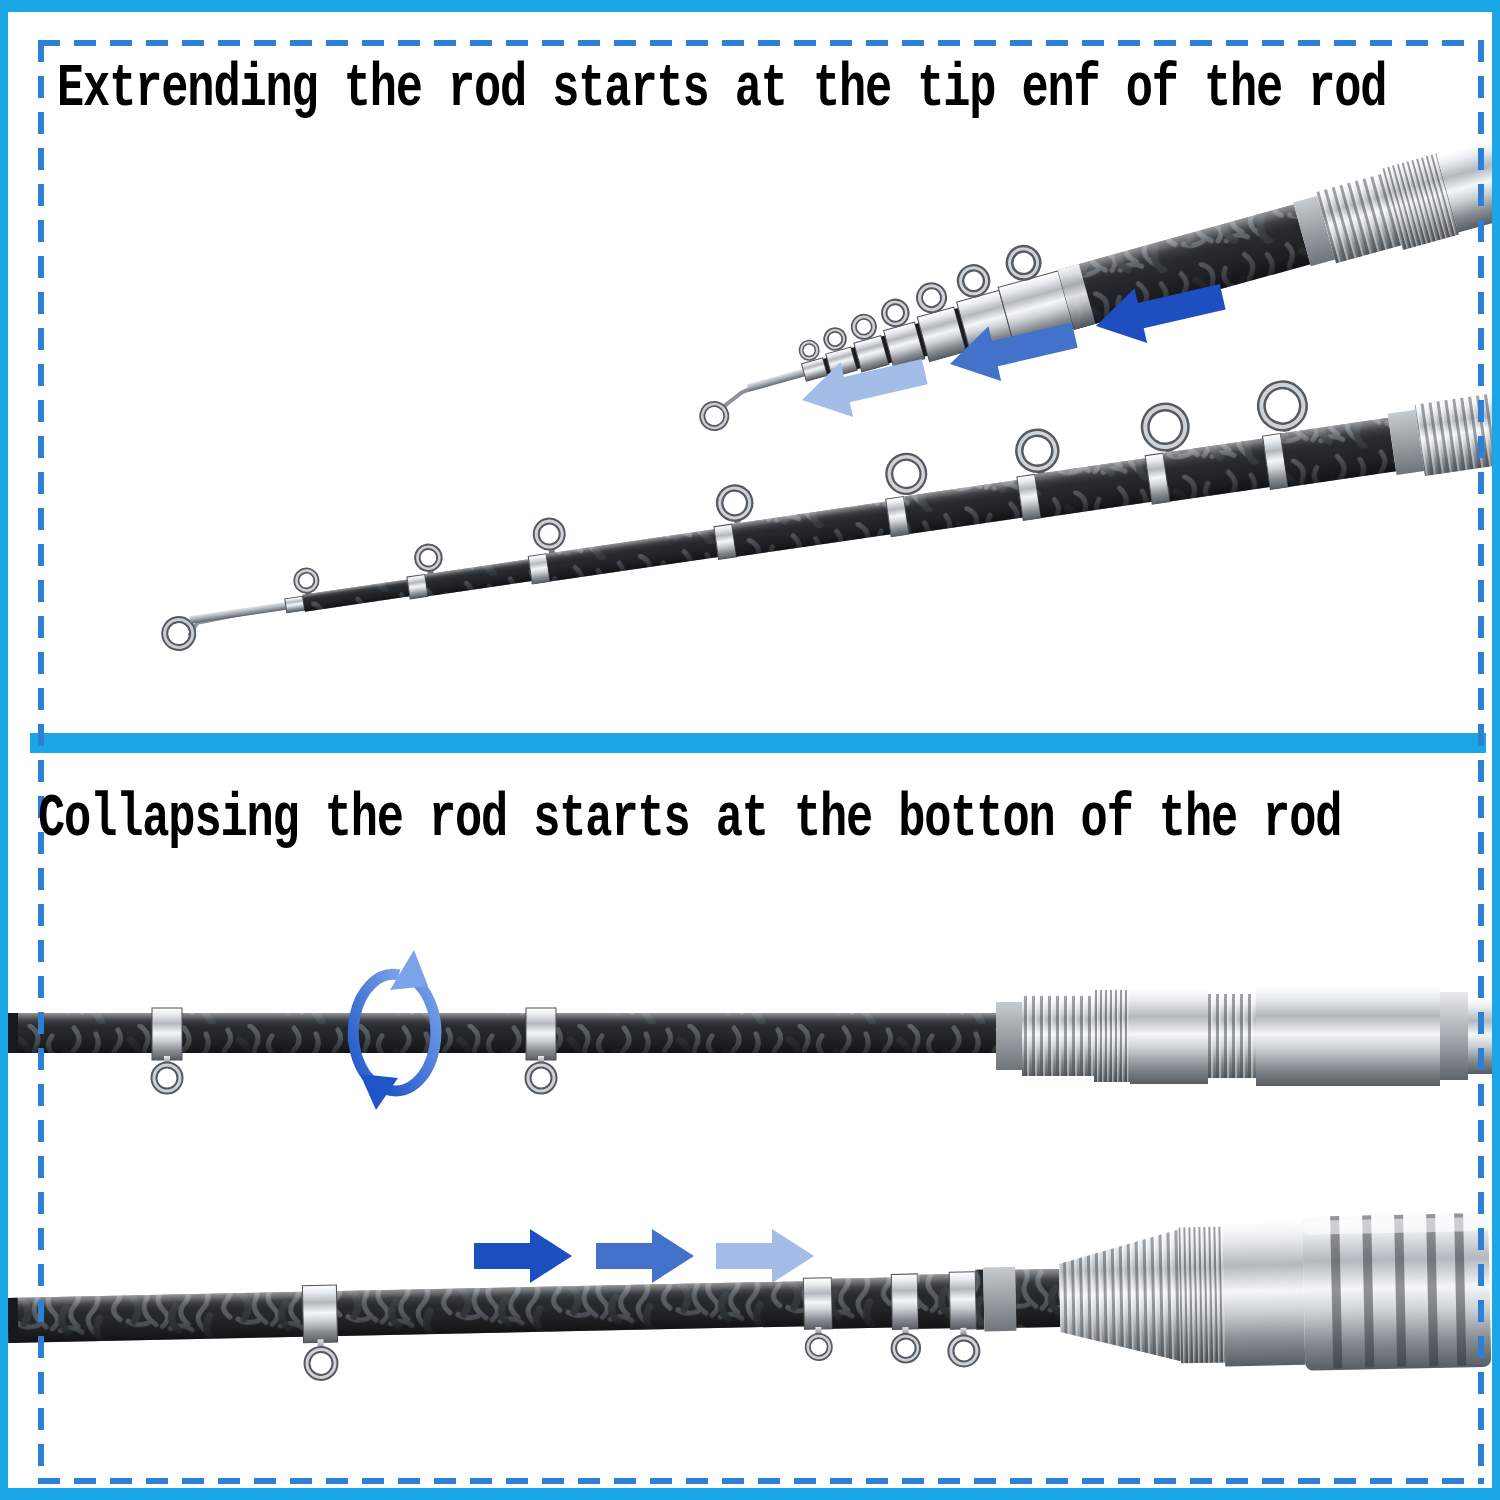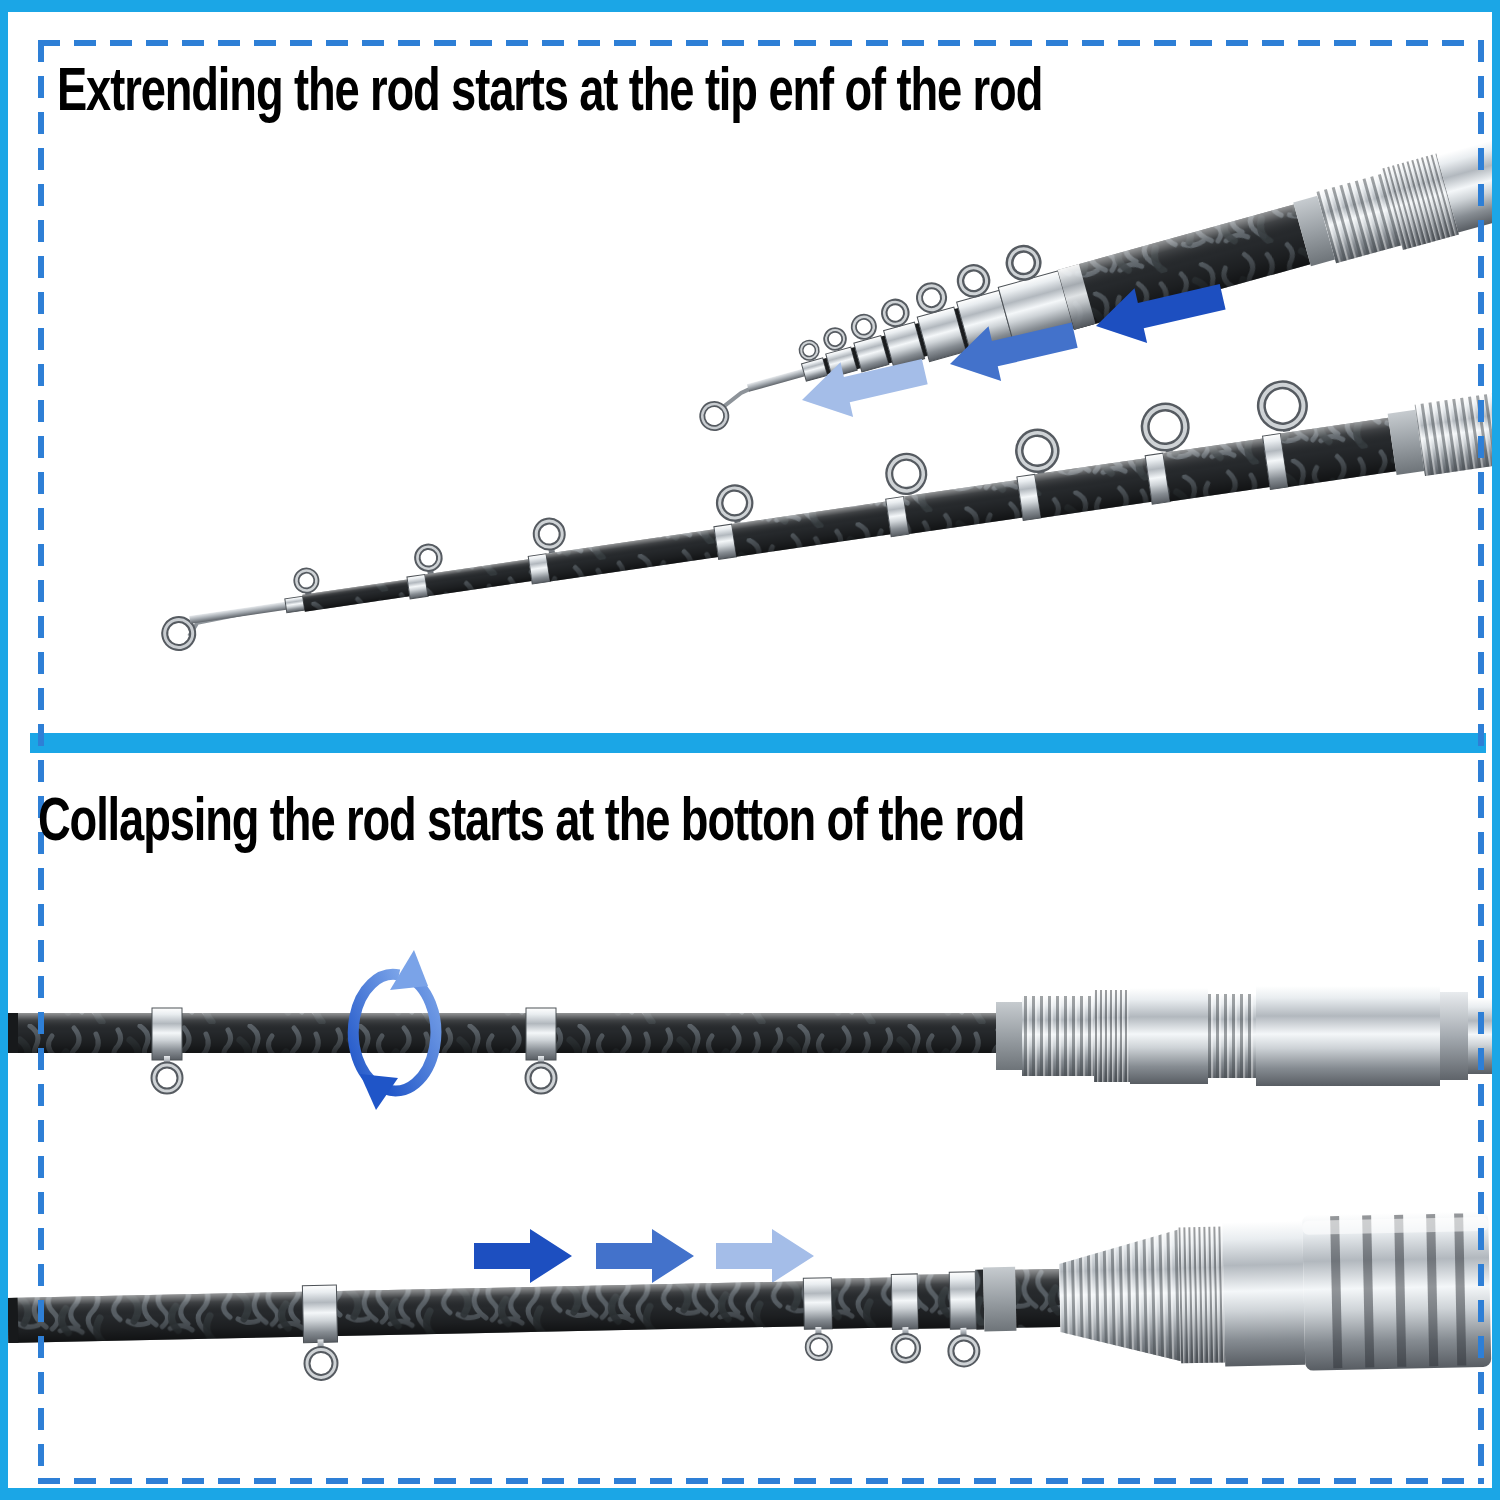--- a/index.html
+++ b/index.html
@@ -1,17 +1,17 @@
 <!DOCTYPE html>
 <html style="--frame-blue: #1ba6e6; --dash-blue: #2e7fd6; --divider-blue: #1ba6e6; --arrow-dark: #1d4fc0; --arrow-mid: #4372cb; --arrow-light: #a4bde8; --rotation-dark: #1f55c8; --rotation-light: #7aa3e8; --title-color: #000000;"><head>
 <meta charset="utf-8">
 <style>
   html,body{margin:0;padding:0;background:#fff;}
   #stage{position:relative;width:1500px;height:1500px;background:#fff;overflow:hidden;
-         font-family:Liberation Sans, sans-serif;}
+         font-family:Liberation Mono, monospace;}
   
   .frame{position:absolute;background:var(--frame-blue);z-index:3;}
   #frame-top{left:0;top:0;width:1500px;height:12px;}
   #frame-bottom{left:0;top:1488px;width:1500px;height:12px;}
   #frame-left{left:0;top:0;width:8px;height:1500px;}
   #frame-right{left:1492px;top:0;width:8px;height:1500px;}
   
   .dash{position:absolute;z-index:3;}
   .dash-h{height:6px;background:repeating-linear-gradient(90deg,var(--dash-blue) 0 22px,transparent 22px 36px);}
   .dash-v{width:6px;background:repeating-linear-gradient(180deg,var(--dash-blue) 0 22px,transparent 22px 36px);}

